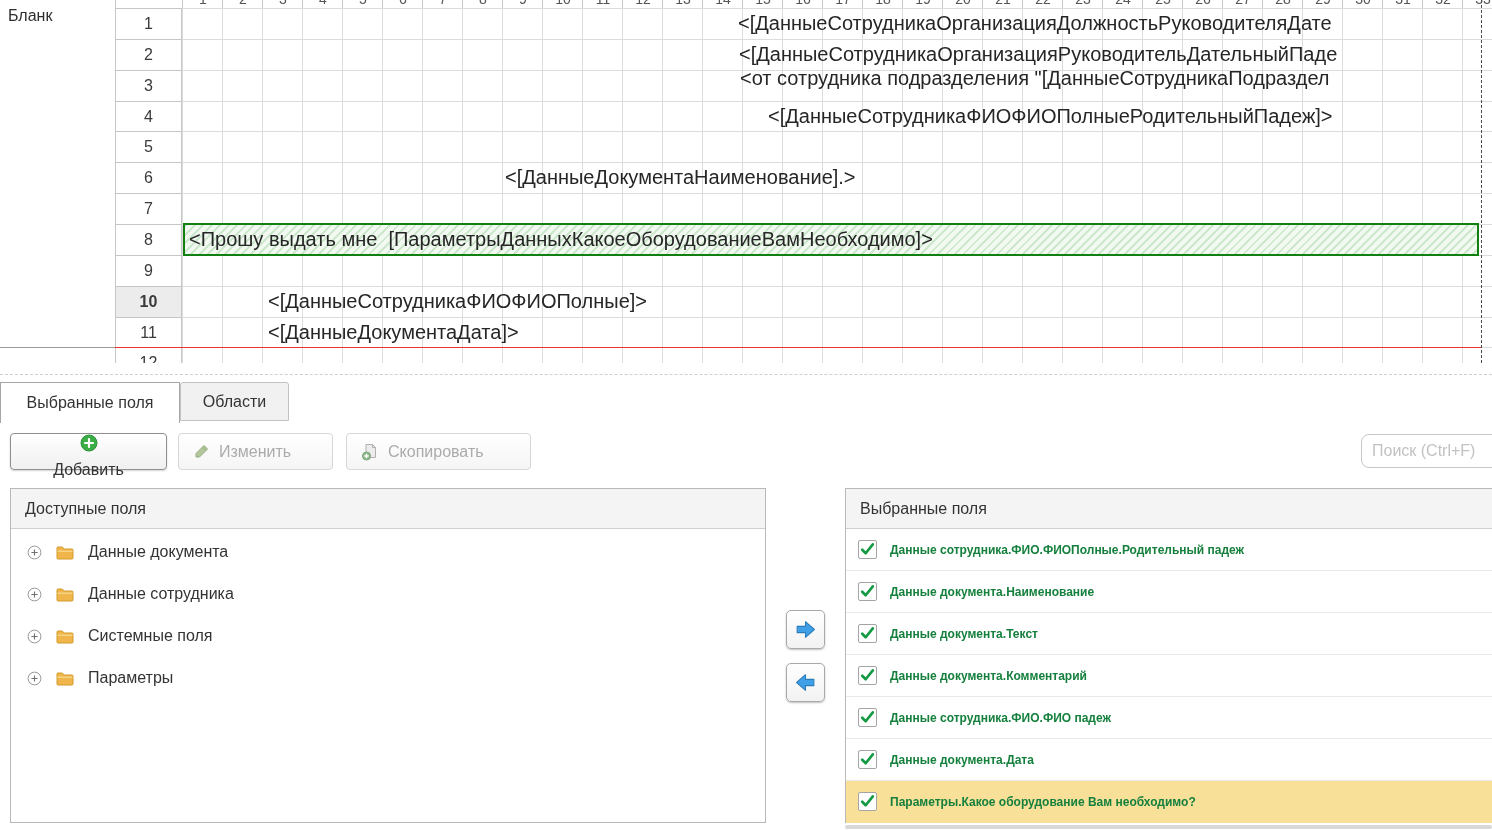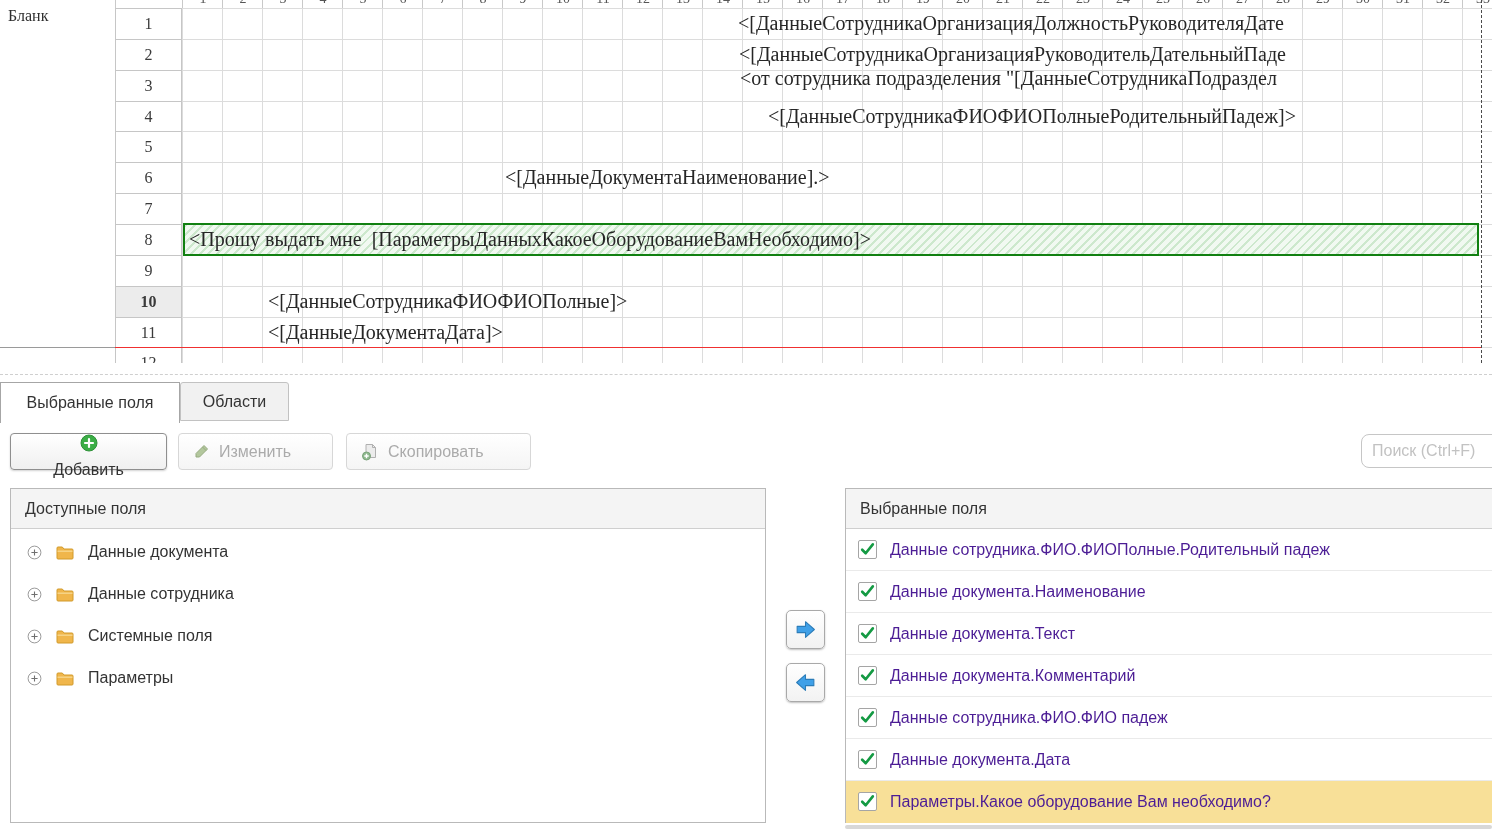--- a/index.html
+++ b/index.html
@@ -1,21 +1,21 @@
 <!DOCTYPE html>
 <html><head>
 <meta charset="utf-8">
 <style>
   html,body{margin:0;padding:0;}
   body{
     width:1492px;height:830px;position:relative;overflow:hidden;background:#fff;
     font-family:"Liberation Sans",sans-serif;color:#333;
   }
   
-  .sheet{position:absolute;left:0;top:0;width:1492px;height:363px;overflow:hidden;background:#fff;font-family:Liberation Serif, serif;}
+  .sheet{position:absolute;left:0;top:0;width:1492px;height:363px;overflow:hidden;background:#fff;}
   .blank-label{position:absolute;left:8px;top:7px;font-size:16px;color:#2e2e2e;}
   .vlines{position:absolute;left:182px;top:0;right:0;height:363px;
     background:repeating-linear-gradient(to right,#dcdcdc 0 1px,transparent 1px 40px);}
   .hlines{position:absolute;left:115px;top:8px;right:0;height:355px;
     background:repeating-linear-gradient(to bottom,#dcdcdc 0 1px,transparent 1px 30.85px);}
   .leftline{position:absolute;left:115px;top:0;width:1px;height:363px;background:#c9c9c9;}
   .colnum{position:absolute;top:0;height:8px;width:40px;overflow:hidden;border-left:1px solid #c9c9c9;}
   .colnum span{display:block;font-size:14px;line-height:16px;margin-top:-9px;text-align:center;color:#555;}
   .rowhdr{position:absolute;left:115px;width:67px;box-sizing:border-box;border:1px solid #c6c6c6;
     background:#fff;display:flex;align-items:center;justify-content:center;font-size:16px;color:#3a3a3a;}
@@ -58,21 +58,21 @@
   .panel-header{height:39px;background:#f4f4f4;border-bottom:1px solid #cfcfcf;
     display:flex;align-items:center;padding-left:14px;font-size:16px;color:#333;}
   .tree-item{height:42px;display:flex;align-items:center;padding-left:16px;gap:14px;}
   .tree-item:first-of-type{margin-top:2px;}
   .tree-label{font-size:16px;color:#333;}
   .sel-item{height:42px;box-sizing:border-box;display:flex;align-items:center;padding:0 12px;
     border-bottom:1px solid #eaeaea;gap:13px;}
   .sel-item.hl{background:#f8e098;border-bottom-color:#f8e098;}
   .cb{width:19px;height:19px;box-sizing:border-box;border:1px solid #a5a5a5;border-radius:2px;background:#fff;
     display:flex;align-items:center;justify-content:center;overflow:visible;flex:0 0 auto;}
-  .sel-label{font-size:16px;color:#4c1d95;}
+  .sel-label{font-size:12px;color:#15803d;font-weight:bold;}
   
   .move-btn{position:absolute;left:786px;width:39px;height:39px;box-sizing:border-box;
     border:1px solid #a9a9a9;border-radius:5px;background:linear-gradient(#fff,#f2f2f2);
     box-shadow:0 1px 2px rgba(0,0,0,.25);display:flex;align-items:center;justify-content:center;padding:0;}
   .move-btn.right{top:610px;}
   .move-btn.left{top:663px;}
   .hscroll{position:absolute;left:845px;top:825px;width:647px;height:4px;background:#d8d8d8;border-radius:2px;}
 </style>
 </head>
 <body>

